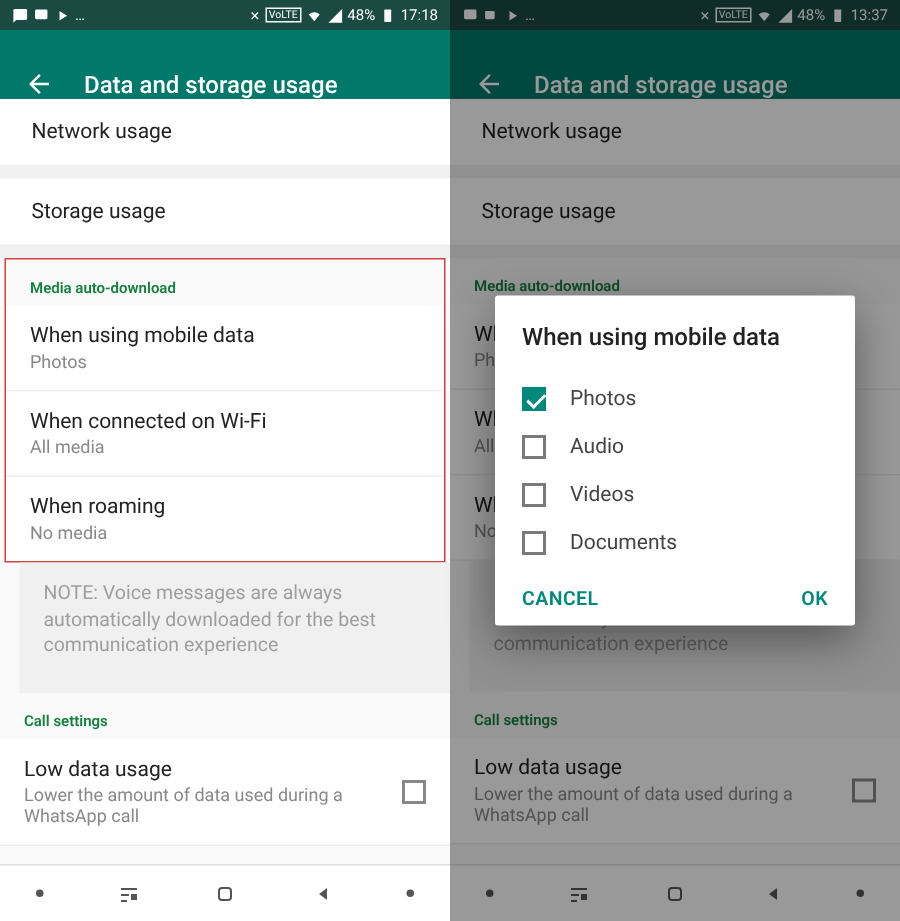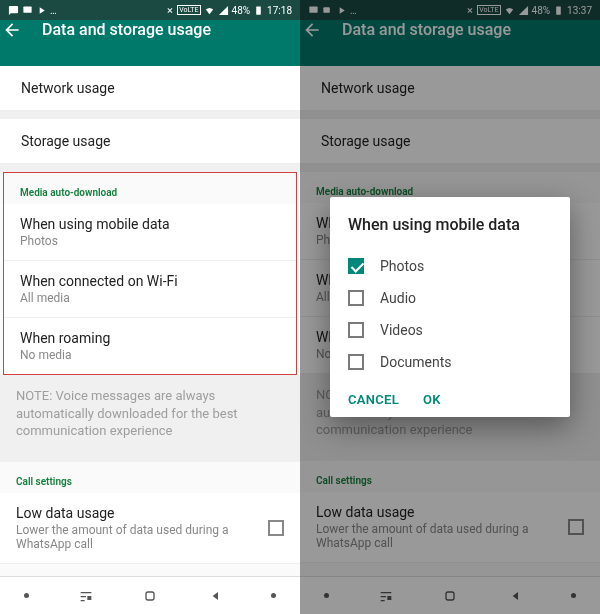--- a/index.html
+++ b/index.html
@@ -2,47 +2,47 @@
 <html><head>
 <meta charset="utf-8">
 <style>
 * { box-sizing: border-box; margin: 0; padding: 0; font-family: Roboto, -apple-system, Helvetica, Arial, sans-serif; }
 body { display: flex; width: 600px; height: 614px; background: #e8e8e8; }
 .phone { width: 300px; height: 614px; background: #fff; display: flex; flex-direction: column; position: relative; }
 .phone.dimmed .content, .phone.dimmed .status-bar, .phone.dimmed .app-bar, .phone.dimmed .nav-bar { filter: brightness(0.6); }
 .status-bar { height: 20px; background: #1a4a42; color: #fff; display: flex; align-items: center; justify-content: space-between; padding: 0 8px; font-size: 10px; }
 .status-left, .status-right { display: flex; align-items: center; gap: 3px; }
 .status-bar svg { width: 11px; height: 11px; }
-.app-bar { height: 46px; background: #00786a; color: #fff; display: flex; align-items: flex-start; padding: 0 2px; gap: 20px; }
+.app-bar { height: 46px; background: #00786a; color: #fff; display: flex; align-items: flex-end; padding: 0 16px; gap: 20px; }
 .app-bar svg { width: 20px; height: 20px; }
 .app-title { font-size: 16px; font-weight: 500; }
 .content { flex: 1; overflow: hidden; background: #fafafa; }
 .row { background: #fff; padding: 14px 21px; border-bottom: 1px solid #eee; }
 .row.tall { padding: 12px 16px; }
 .row-title { font-size: 14px; color: #222; }
 .row-sub { font-size: 12px; color: #888; margin-top: 2px; }
 .section-head { padding: 14px 16px 6px; font-size: 10px; font-weight: 600; color: #15803d; }
-.note { padding: 12px 16px 22px; font-size: 13px; color: #9e9e9e; background: #f0f0f0; line-height: 1.35; }
+.note { padding: 12px 16px 22px; font-size: 13px; color: #9e9e9e; background: #f0f0f0; line-height: 1.35; margin-left: 13px; }
 .gap { height: 8px; background: #f0f0f0; }
 .highlight-box { border: 1px solid #d04040; margin: 0 3px; }
 .checkbox-row { display: flex; align-items: center; justify-content: flex-start; }
 .checkbox { width: 16px; height: 16px; border: 2px solid #888; flex-shrink: 0; margin-left: 10px; }
 .lowdata-text { flex: 1; }
 .nav-bar { height: 38px; background: #fff; display: flex; align-items: center; justify-content: space-around; border-top: 1px solid #ddd; }
 .nav-bar svg { width: 16px; height: 16px; fill: #555; }
 .nav-dot { width: 5px; height: 5px; border-radius: 50%; background: #555; }
 .dialog-overlay { position: absolute; inset: 0; display: flex; align-items: center; justify-content: center; pointer-events: none; }
 .dialog { width: 240px; background: #fff; border-radius: 2px; box-shadow: 0 10px 30px rgba(0,0,0,.4); padding: 18px 18px 10px; pointer-events: auto; }
 .dialog-title { font-size: 16px; font-weight: 500; color: #222; margin-bottom: 16px; }
 .dialog-item { display: flex; align-items: center; gap: 16px; padding: 8px 0; }
 .d-check { width: 16px; height: 16px; border: 2px solid #7a7a7a; position: relative; }
 .d-check.checked { background: #00897b; border-color: #00897b; }
 .d-check.checked::after { content: ""; position: absolute; left: 4px; top: 0; width: 5px; height: 10px; border: solid #fff; border-width: 0 2px 2px 0; transform: rotate(45deg); }
 .d-label { font-size: 14px; color: #444; }
-.dialog-actions { display: flex; justify-content: flex-start; gap: 24px; margin-top: 14px; }
+.dialog-actions { display: flex; justify-content: space-between; gap: 24px; margin-top: 14px; }
 .dialog-btn { font-size: 13px; font-weight: 600; color: #00897b; background: none; border: none; cursor: pointer; letter-spacing: .3px; }
 </style>
 </head>
 <body>
 
 <div class="phone">
   <div class="status-bar">
     <div class="status-left">
       <svg viewBox="0 0 24 24" fill="#fff">
           <path d="M20 2H4a2 2 0 00-2 2v18l4-4h14a2 2 0 002-2V4a2 2 0 00-2-2z"></path>

